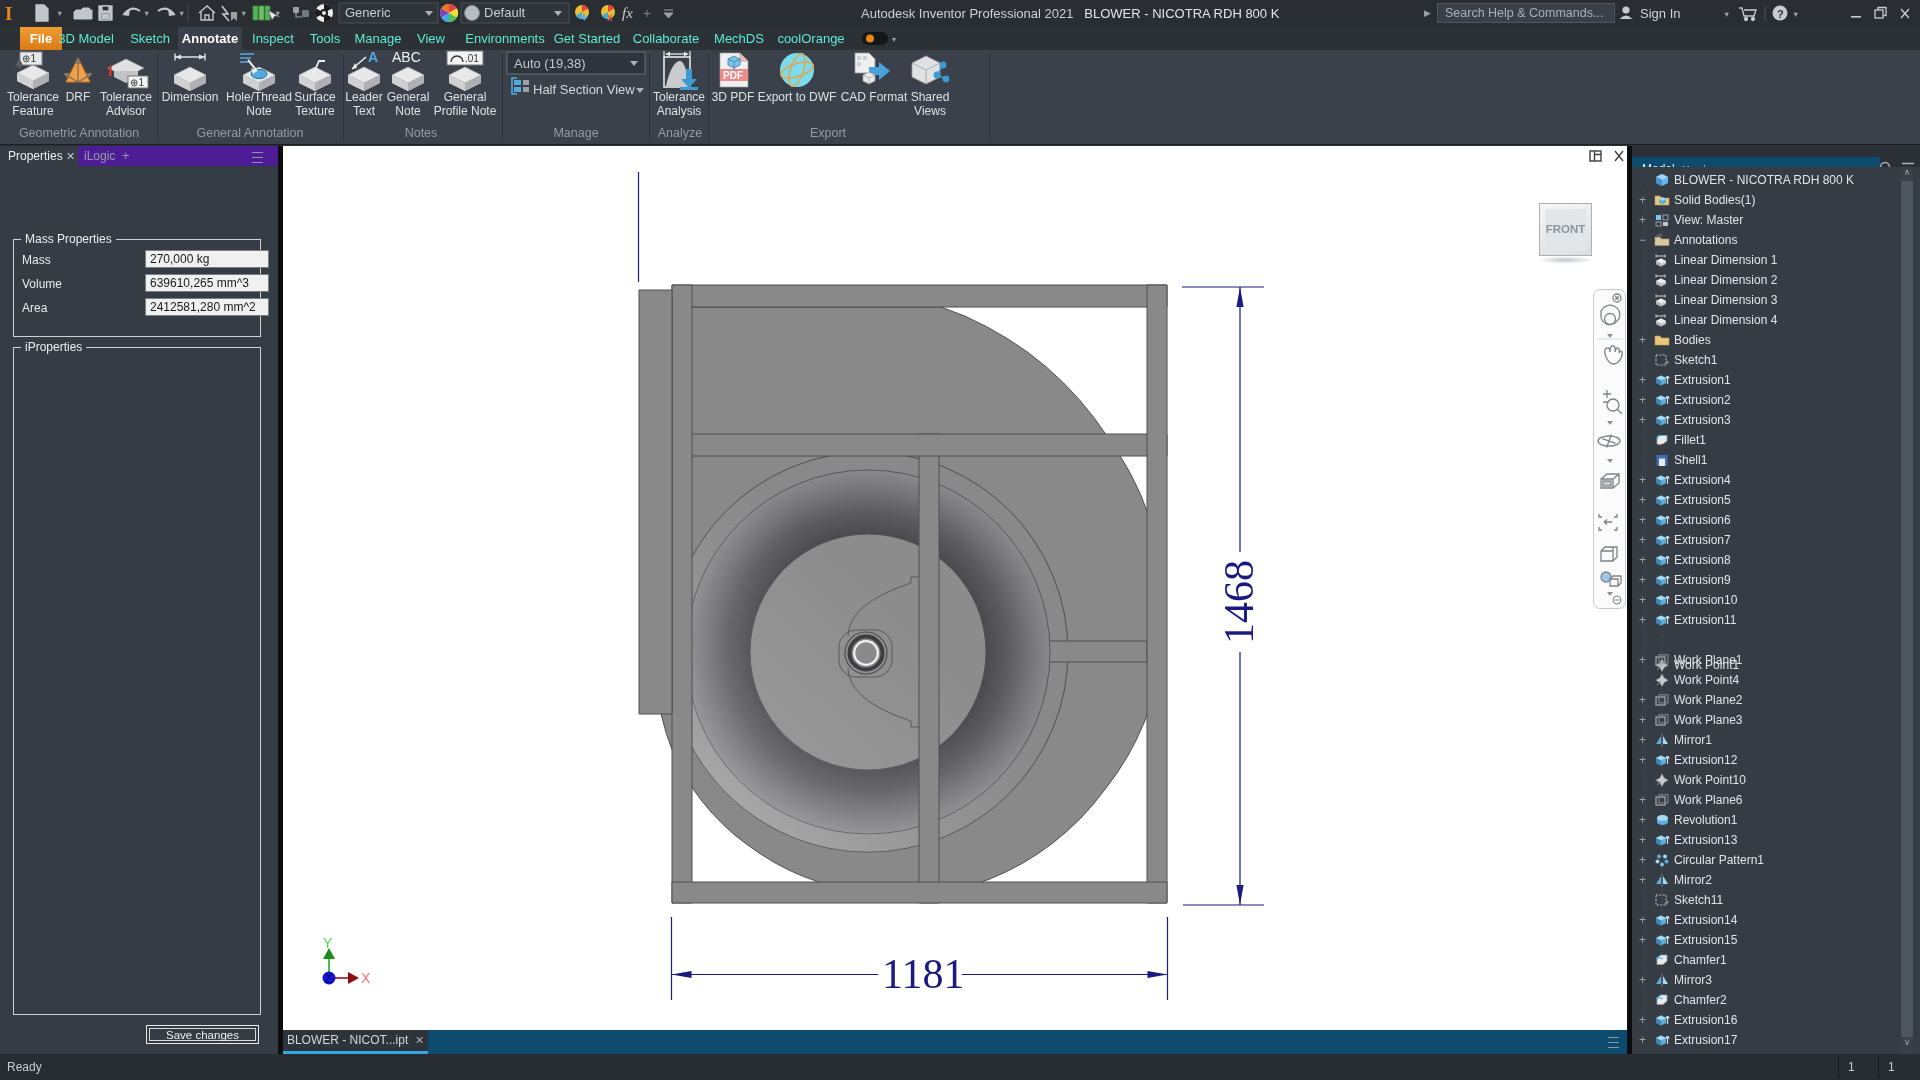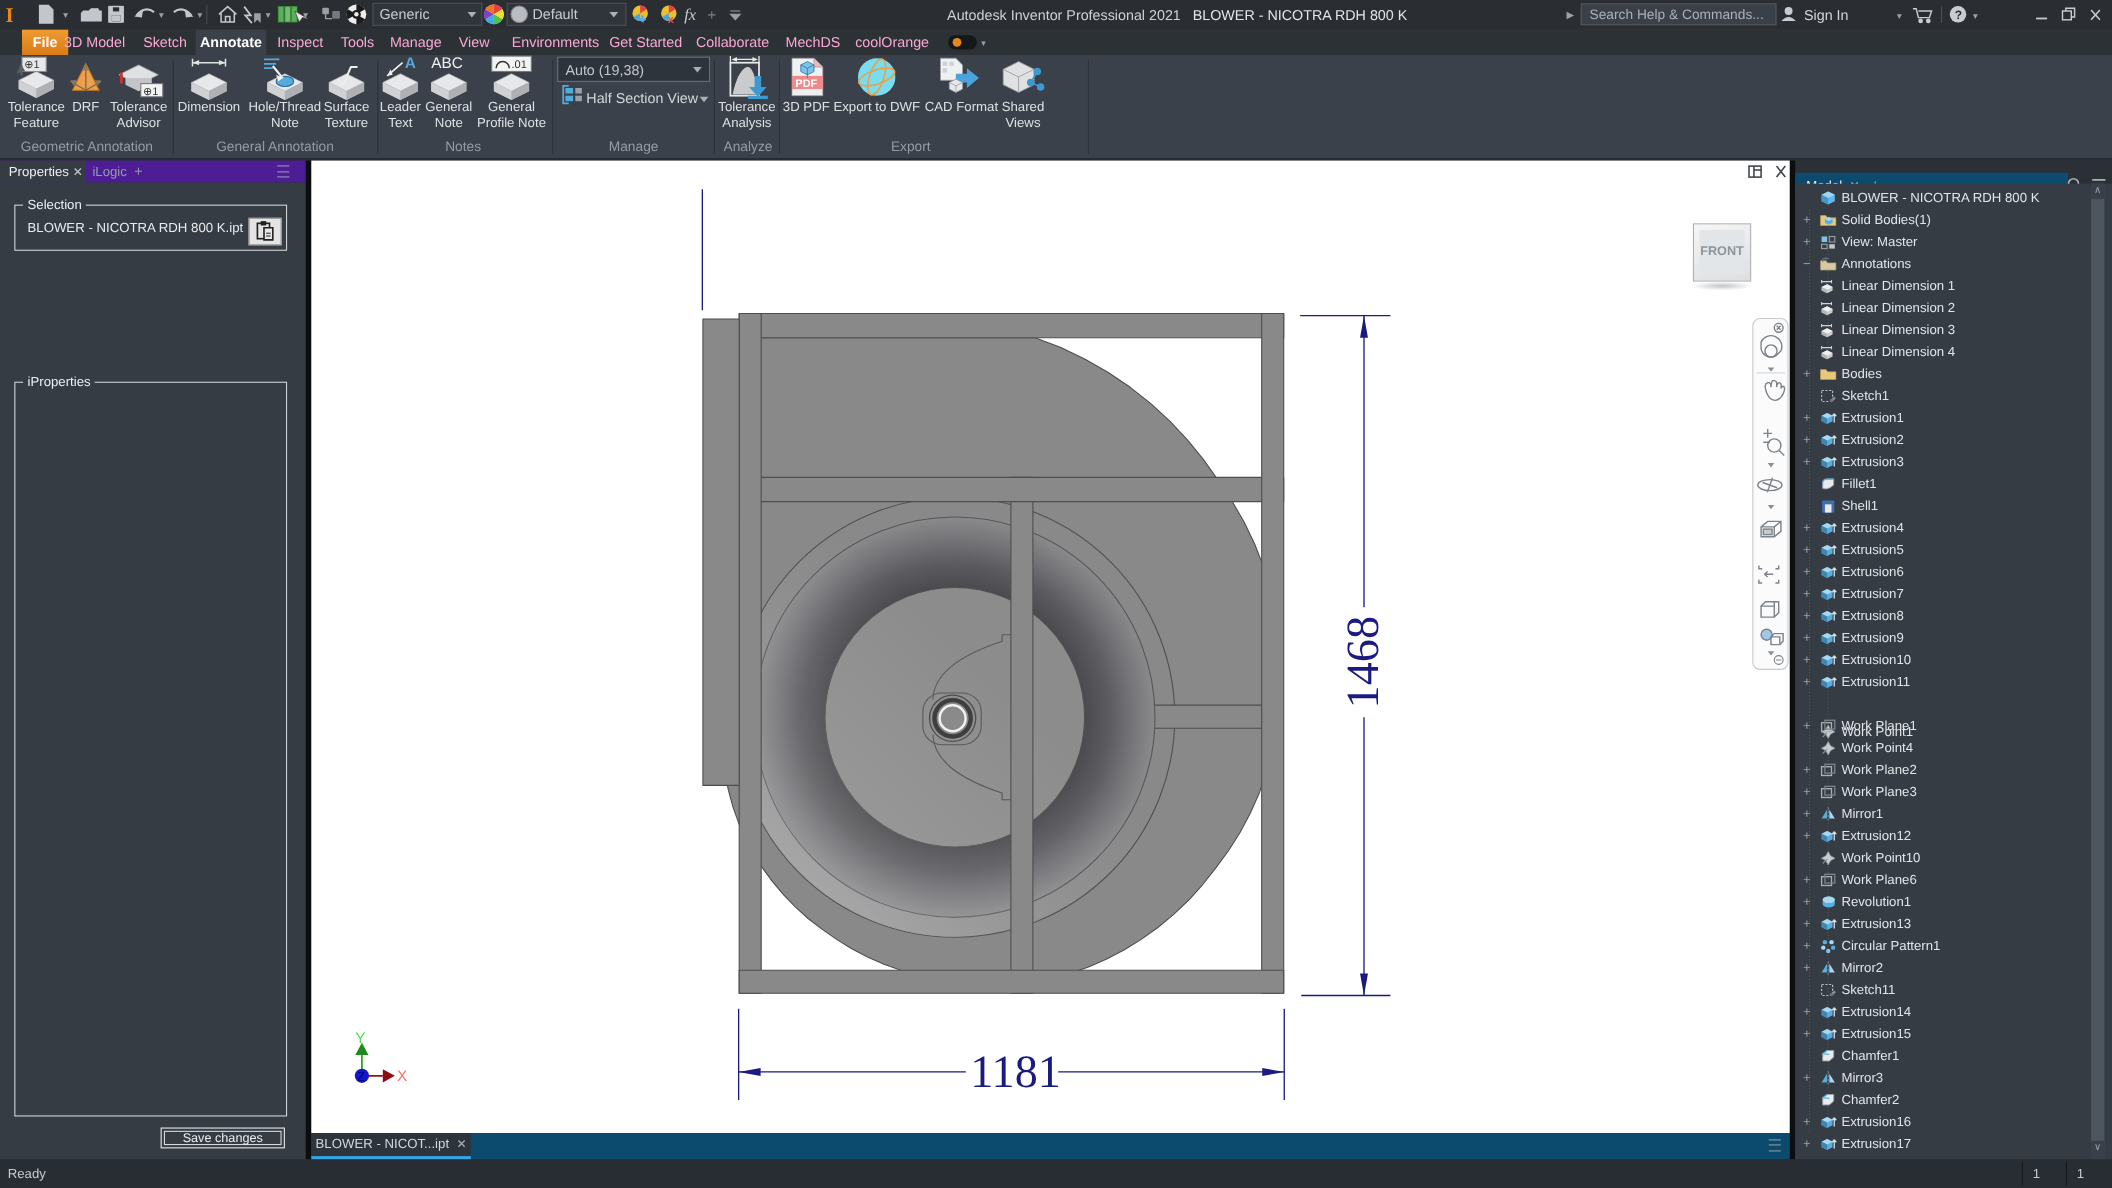--- a/index.html
+++ b/index.html
@@ -1,20 +1,20 @@
 <!DOCTYPE html>
 <html><head><meta charset="utf-8"><style>
 *{margin:0;padding:0;box-sizing:border-box;}
 html,body{width:1920px;height:1080px;overflow:hidden;background:#2b3036;font-family:"Liberation Sans",sans-serif;}
 .abs{position:absolute;}
 #stage{position:relative;width:1920px;height:1080px;}
 
 #titlebar{left:0;top:0;width:1920px;height:26px;background:#2a2e33;color:#d4d7da;font-size:12px;}
 #tabsrow{left:0;top:26px;width:1920px;height:24px;background:#2c3136;}
-.rtab{position:absolute;top:1px;height:23px;line-height:23px;color:#f9a8d4;font-size:13px;text-align:center;}
+.rtab{position:absolute;top:1px;height:23px;line-height:23px;color:#5eead4;font-size:13px;text-align:center;}
 #ribbon{left:0;top:50px;width:1920px;height:95px;background:#3a414a;border-bottom:1px solid #1d2125;}
 
 #lefttabs{left:0;top:146px;width:278px;height:20px;background:#4c1d95;}
 #leftpanel{left:0;top:166px;width:278px;height:888px;background:#353c44;color:#e8ebee;font-size:12px;}
 .gbox{position:absolute;border:1px solid #cfd2d5;}
 .gcap{position:absolute;top:-8px;left:7px;background:#353c44;padding:0 4px;font-size:12px;color:#eceff1;}
 .finput{position:absolute;left:131px;width:124px;height:18px;background:#f0f0f0;border:1px solid #7a7f84;color:#1a1a1a;font-size:12px;line-height:16px;padding-left:4px;font-family:"Liberation Sans",sans-serif;}
 #sepL{left:278px;top:146px;width:5px;height:908px;background:#0b0d0f;}
 #sepR{left:1627px;top:146px;width:5px;height:908px;background:#0b0d0f;}
 
@@ -317,31 +317,28 @@
 </g>
 </g>
 </svg>
 </div>
 <div class="abs" id="lefttabs">
 <div class="abs" style="left:0;top:0;width:78px;height:20px;background:#353c44;color:#eceff1;font-size:12px;line-height:20px;padding-left:8px;">Properties <span style="color:#c3c7cb;font-size:11px;">✕</span></div>
 <div class="abs" style="left:84px;top:0;height:20px;color:#969da4;font-size:12px;line-height:20px;">iLogic&nbsp;&nbsp;<span style="font-size:13px;">+</span></div>
 <div class="abs" style="left:252px;top:3px;width:18px;color:#aab0b6;font-size:11px;line-height:5px;">—<br>—<br>—</div>
 </div>
 <div class="abs" id="leftpanel">
-<div class="gbox" style="left:13px;top:20px;width:248px;height:42px;">
- <div class="gcap">Selection</div>
- <div class="abs" style="left:11px;top:13px;">BLOWER - NICOTRA RDH 800 K.ipt</div>
- <div class="abs" style="left:212px;top:11px;width:30px;height:25px;background:#e4e4e4;border:1px solid #9a9a9a;">
-  <svg width="28" height="23" viewBox="0 0 28 23">
-            <rect x="7" y="4" width="11" height="14" fill="none" stroke="#222" stroke-width="1.5"></rect>
-            <rect x="10" y="2" width="5" height="4" fill="#222"></rect>
-            <path d="M13,8 h8 v11 h-8 z" fill="#e4e4e4" stroke="#222" stroke-width="1.5"></path>
-            <path d="M15,13 h4 m-4,2.5 h4" stroke="#222"></path>
-          </svg>
- </div>
+<div class="gbox" style="left:13px;top:73px;width:248px;height:98px;">
+ <div class="gcap">Mass Properties</div>
+ <div class="abs" style="left:8px;top:13px;">Mass</div>
+        <input class="finput" style="top: 10px;" value="270,000 kg" readonly="">
+ <div class="abs" style="left:8px;top:37px;">Volume</div>
+        <input class="finput" style="top: 34px;" value="639610,265 mm^3" readonly="">
+ <div class="abs" style="left:8px;top:61px;">Area</div>
+        <input class="finput" style="top: 58px;" value="2412581,280 mm^2" readonly="">
 </div>
 <div class="gbox" style="left:13px;top:181px;width:248px;height:668px;">
  <div class="gcap">iProperties</div>
 </div>
 <div class="abs" style="left:146px;top:859px;width:113px;height:19px;border:1px solid #e8e8e8;background:#353c44;">
  <div class="abs" style="left:2px;top:2px;width:107px;height:13px;border:1px solid #d8d8d8;color:#eceff1;font-size:11.5px;line-height:12px;text-align:center;">Save changes</div>
 </div>
 </div>
 <div class="abs" id="sepL"></div>
 <div class="abs" id="sepR"></div>

